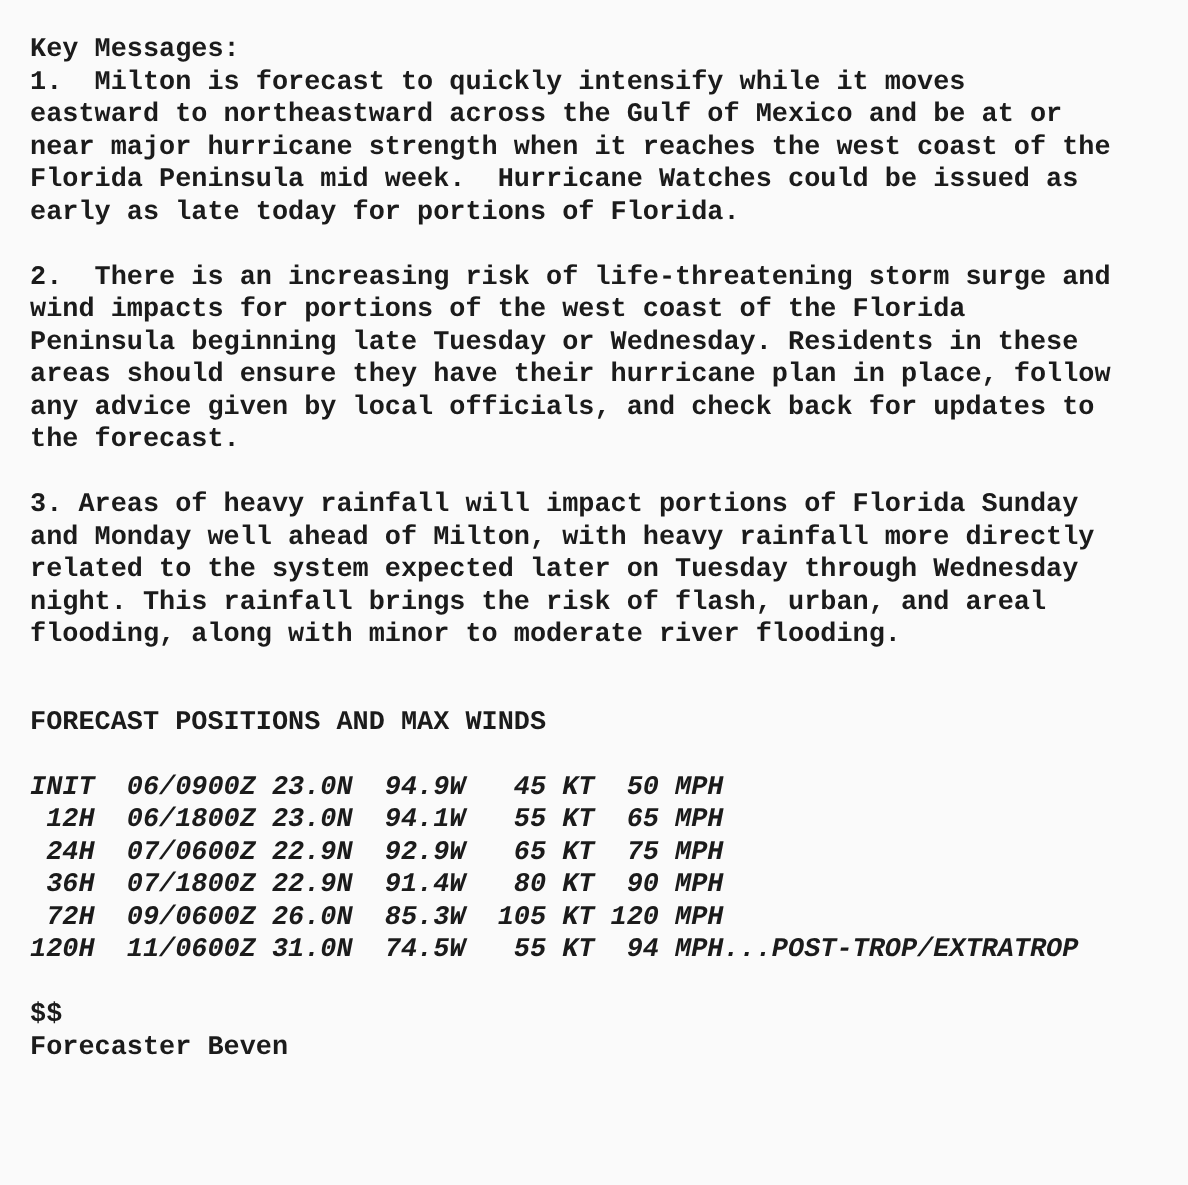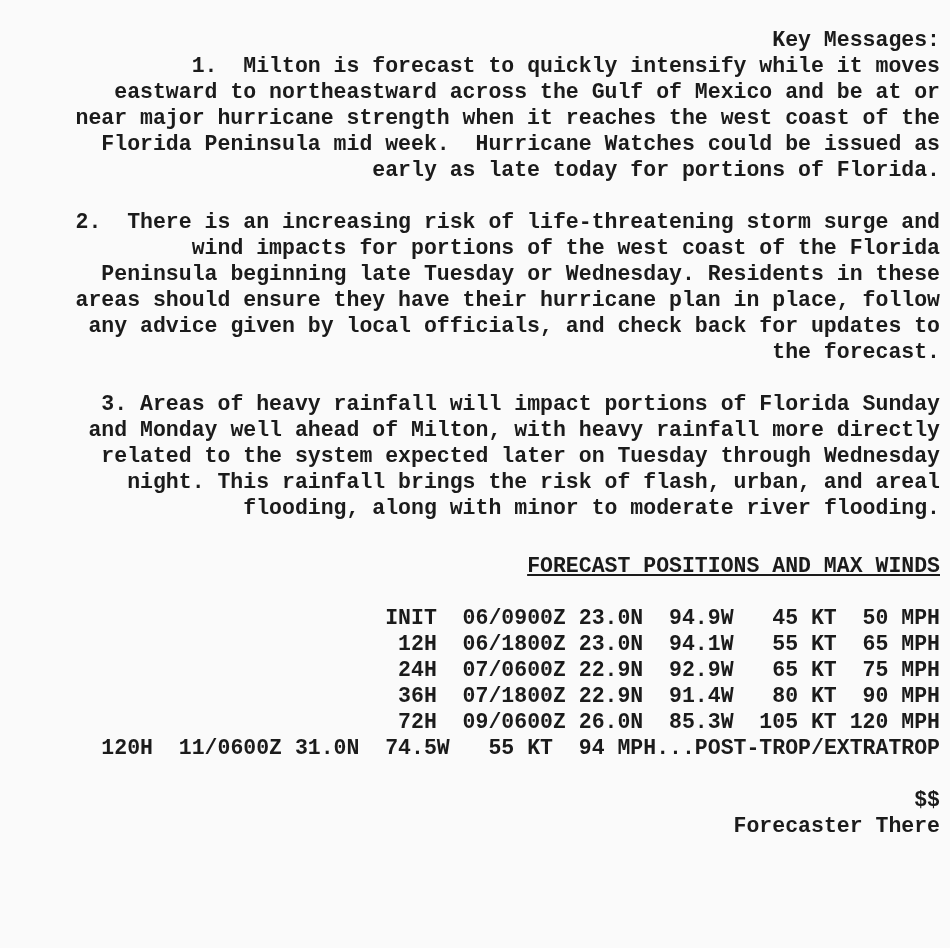--- a/index.html
+++ b/index.html
@@ -13,29 +13,28 @@
     overflow: hidden;
   }
   .document {
     box-sizing: border-box;
     padding: 27px 10px 0 24px;
     font-family: "Liberation Mono", "DejaVu Sans Mono", monospace;
     font-weight: bold;
     font-size: 21.5px;
     line-height: 26px;
     color: #1b1b1b;
-    text-align: right;
   }
   .block {
     white-space: pre;
     margin: 0;
   }
   .gap-1 { margin-top: 26px; }   
-  .gap-2 { margin-top: 32px; text-decoration: underline; }   
-  .line { white-space: pre; }
+  .gap-2 { margin-top: 44px; }   
+  .line { white-space: pre; font-style: italic; }
 </style>
 </head>
 <body>
 
 <div class="document">
 
   <div class="block">Key Messages:</div>
 
   <div class="block">1.  Milton is forecast to quickly intensify while it moves
 eastward to northeastward across the Gulf of Mexico and be at or
@@ -62,15 +61,15 @@
       <div class="line">INIT  06/0900Z 23.0N  94.9W   45 KT  50 MPH</div>
       <div class="line"> 12H  06/1800Z 23.0N  94.1W   55 KT  65 MPH</div>
       <div class="line"> 24H  07/0600Z 22.9N  92.9W   65 KT  75 MPH</div>
       <div class="line"> 36H  07/1800Z 22.9N  91.4W   80 KT  90 MPH</div>
       <div class="line"> 72H  09/0600Z 26.0N  85.3W  105 KT 120 MPH</div>
       <div class="line">120H  11/0600Z 31.0N  74.5W   55 KT  94 MPH...POST-TROP/EXTRATROP</div>
     </div>
 
   <div class="block gap-1">$$</div>
 
-  <div class="block">Forecaster There</div>
+  <div class="block">Forecaster Beven</div>
 
 </div>
 
 </body></html>

